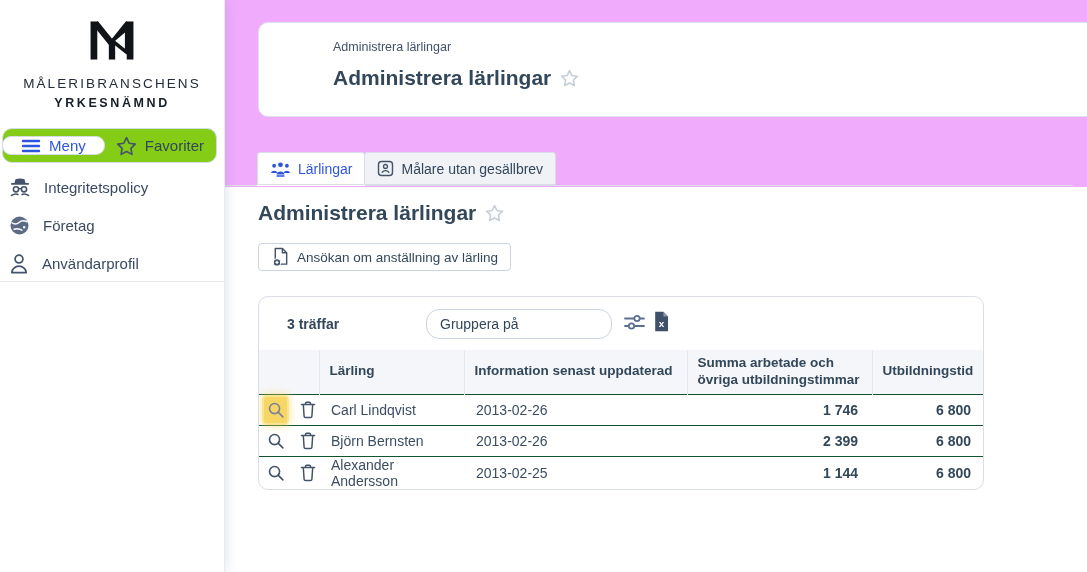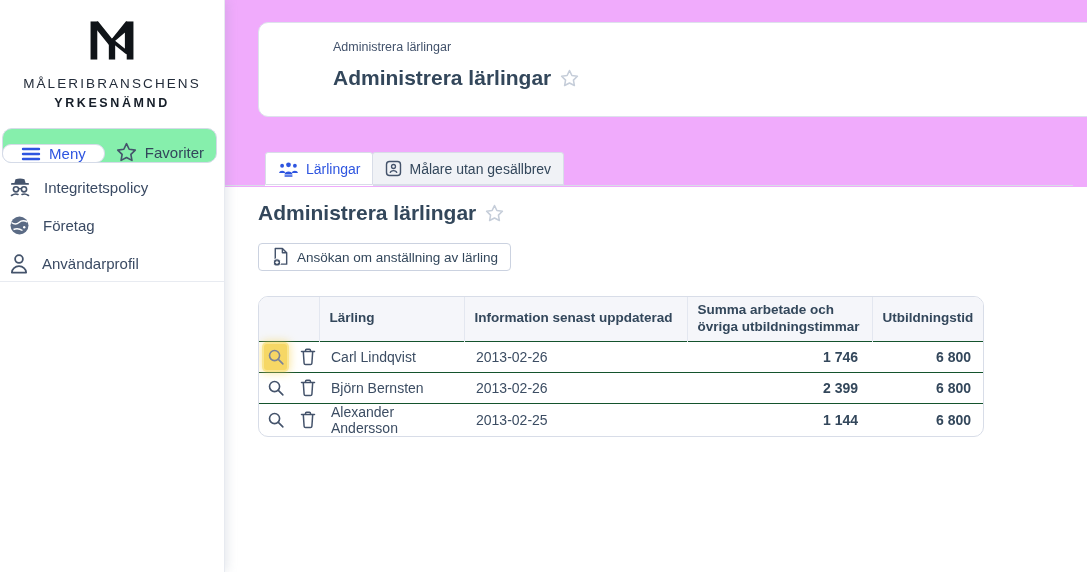--- a/index.html
+++ b/index.html
@@ -7,41 +7,41 @@
     font-family:"Liberation Sans", sans-serif; color:#33475b; }
 
   
   .sidebar { position:absolute; left:0; top:0; width:225px; height:572px; background:#fff;
     border-right:1px solid #e7eaf0; box-shadow:2px 0 10px rgba(130,145,170,.22); z-index:10; }
   .logo-block { text-align:center; padding-top:13px; }
   .logo-m { display:block; margin:0 auto 8px auto; }
   .brand1 { font-size:13.5px; letter-spacing:2.1px; font-weight:500; color:#232c3a; }
   .brand2 { font-size:12.5px; letter-spacing:2.6px; font-weight:700; color:#161e29; margin-top:5px; }
   .segmented { position:absolute; left:2px; top:128px; width:215px; height:35px;
-    background:#86efac; border:1px solid #d5dbe8; border-radius:10px; display:flex; align-items:flex-end; }
+    background:#84cc16; border:1px solid #d5dbe8; border-radius:10px; display:flex; align-items:center; }
   .seg-btn { display:flex; align-items:center; gap:8px; padding:0 12px; cursor:pointer;
     font-size:15px; border-radius:9px; }
   .seg-meny { background:#fff; border:1px solid #d5dbe8; margin:-1px; width:105px;
     color:#2e55e0; font-weight:500; justify-content:center; }
   .seg-fav { color:#33475b; flex:1; justify-content:center; }
   .menu { position:absolute; left:0; top:168px; width:100%; }
   .menu-item { display:flex; align-items:center; gap:13px; height:38px; padding-left:9px;
     font-size:15px; color:#3a4a63; cursor:pointer; }
   .menu-divider { position:absolute; left:0; top:281px; width:100%; border-top:1px solid #e8ebf1; }
 
   
   .main { position:absolute; left:225px; top:0; right:0; height:572px; background:#f0abfc; }
   .header-card { position:absolute; left:33px; right:-24px; top:22px; height:95px;
     background:#fff; border:1px solid #dde2ec; border-radius:10px; padding:17px 0 0 74px; }
   .breadcrumb { font-size:12.5px; color:#42526b; }
   .title-row { display:flex; align-items:center; gap:9px; margin-top:12px; }
   .h-title { font-size:21px; font-weight:800; color:#33475b; }
 
   .tabbar { position:absolute; left:0; right:14px; top:152px; height:34px;
-    border-bottom:1px solid #d8dde8; padding-left:40px; display:flex; }
+    border-bottom:1px solid #d8dde8; padding-left:32px; display:flex; }
   .tab { display:flex; align-items:center; gap:7px; padding:0 12px; font-size:14px;
     border:1px solid #d8dde8; background:#f0f2f6; color:#33475b; cursor:pointer;
     border-radius:3px 3px 0 0; }
   .tab + .tab { margin-left:-1px; }
   .tab.active { background:#fff; color:#2e55e0; font-weight:500; box-shadow:0 1px 0 0 #ffffff; z-index:2; }
 
   .panel { position:absolute; left:0; right:0; top:187px; bottom:0; background:#fff; }
   .section-row { position:absolute; left:33px; top:14px; display:flex; align-items:center; gap:9px; }
   .s-title { font-size:21px; font-weight:800; color:#33475b; }
   .apply-btn { position:absolute; left:33px; top:56px; height:28px; display:inline-flex;
@@ -196,20 +196,37 @@
         <path d="M4.5 1.5 H12 L16.5 6 V18 H4.5 Z" fill="none" stroke="#44536b" stroke-width="1.5" stroke-linejoin="round"></path>
         <path d="M12 1.5 V6 H16.5" fill="none" stroke="#44536b" stroke-width="1.5" stroke-linejoin="round"></path>
         <circle cx="6.3" cy="16.2" r="3.9" fill="#44536b" stroke="#ffffff" stroke-width="1.1"></circle>
         <line x1="6.3" y1="14.5" x2="6.3" y2="17.9" stroke="#ffffff" stroke-width="1.3"></line>
         <line x1="4.6" y1="16.2" x2="8" y2="16.2" stroke="#ffffff" stroke-width="1.3"></line>
       </svg>
       <span>Ansökan om anställning av lärling</span>
     </button>
 
     <div class="table-card">
+      <div class="toolbar">
+        <span class="count">3 träffar</span>
+        <input class="groupby" type="text" placeholder="Gruppera på" style="">
+        <svg class="tool-ic ic-sliders" width="23" height="19" viewBox="0 0 23 19">
+          <g stroke="#5d6f91" stroke-width="1.8" stroke-linecap="round">
+            <line x1="2" y1="5.5" x2="21" y2="5.5"></line>
+            <circle cx="14" cy="5.5" r="2.7" fill="#ffffff"></circle>
+            <line x1="2" y1="13" x2="21" y2="13"></line>
+            <circle cx="8.5" cy="13" r="2.7" fill="#ffffff"></circle>
+          </g>
+        </svg>
+        <svg class="tool-ic ic-excel" width="17" height="21" viewBox="0 0 16 20">
+          <path d="M2 0.8 H9.8 L14.2 5.2 V19.2 H2 Z" fill="#3f5069"></path>
+          <path d="M9.8 0.8 L14.2 5.2 H9.8 Z" fill="#8a97ad"></path>
+          <text x="8" y="15" font-size="9.5" font-weight="bold" fill="#ffffff" text-anchor="middle" font-family="Liberation Sans, sans-serif">x</text>
+        </svg>
+      </div>
 
       <table>
         <colgroup>
           <col class="c-icons">
             <col class="c-name">
             <col class="c-date">
             <col class="c-sum">
             <col class="c-time">
         </colgroup>
         <thead>

